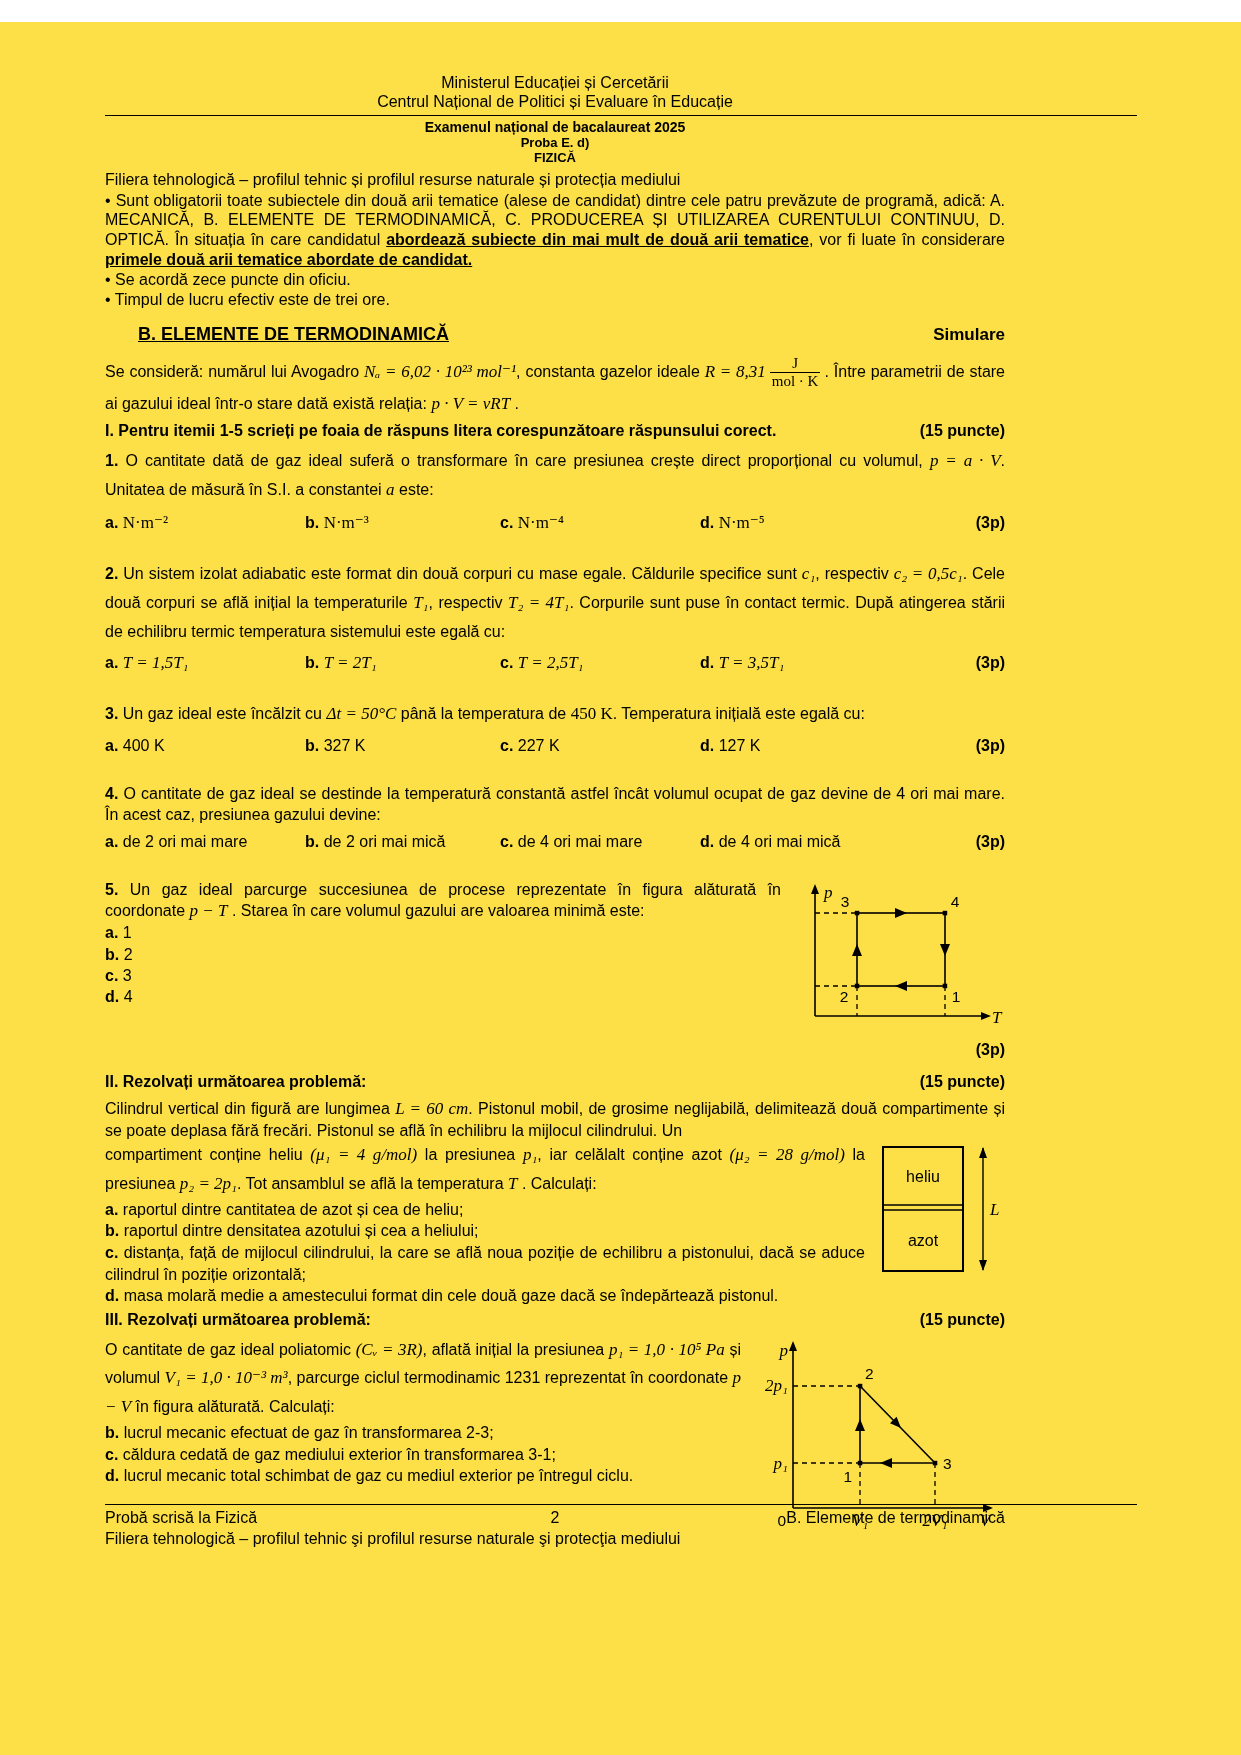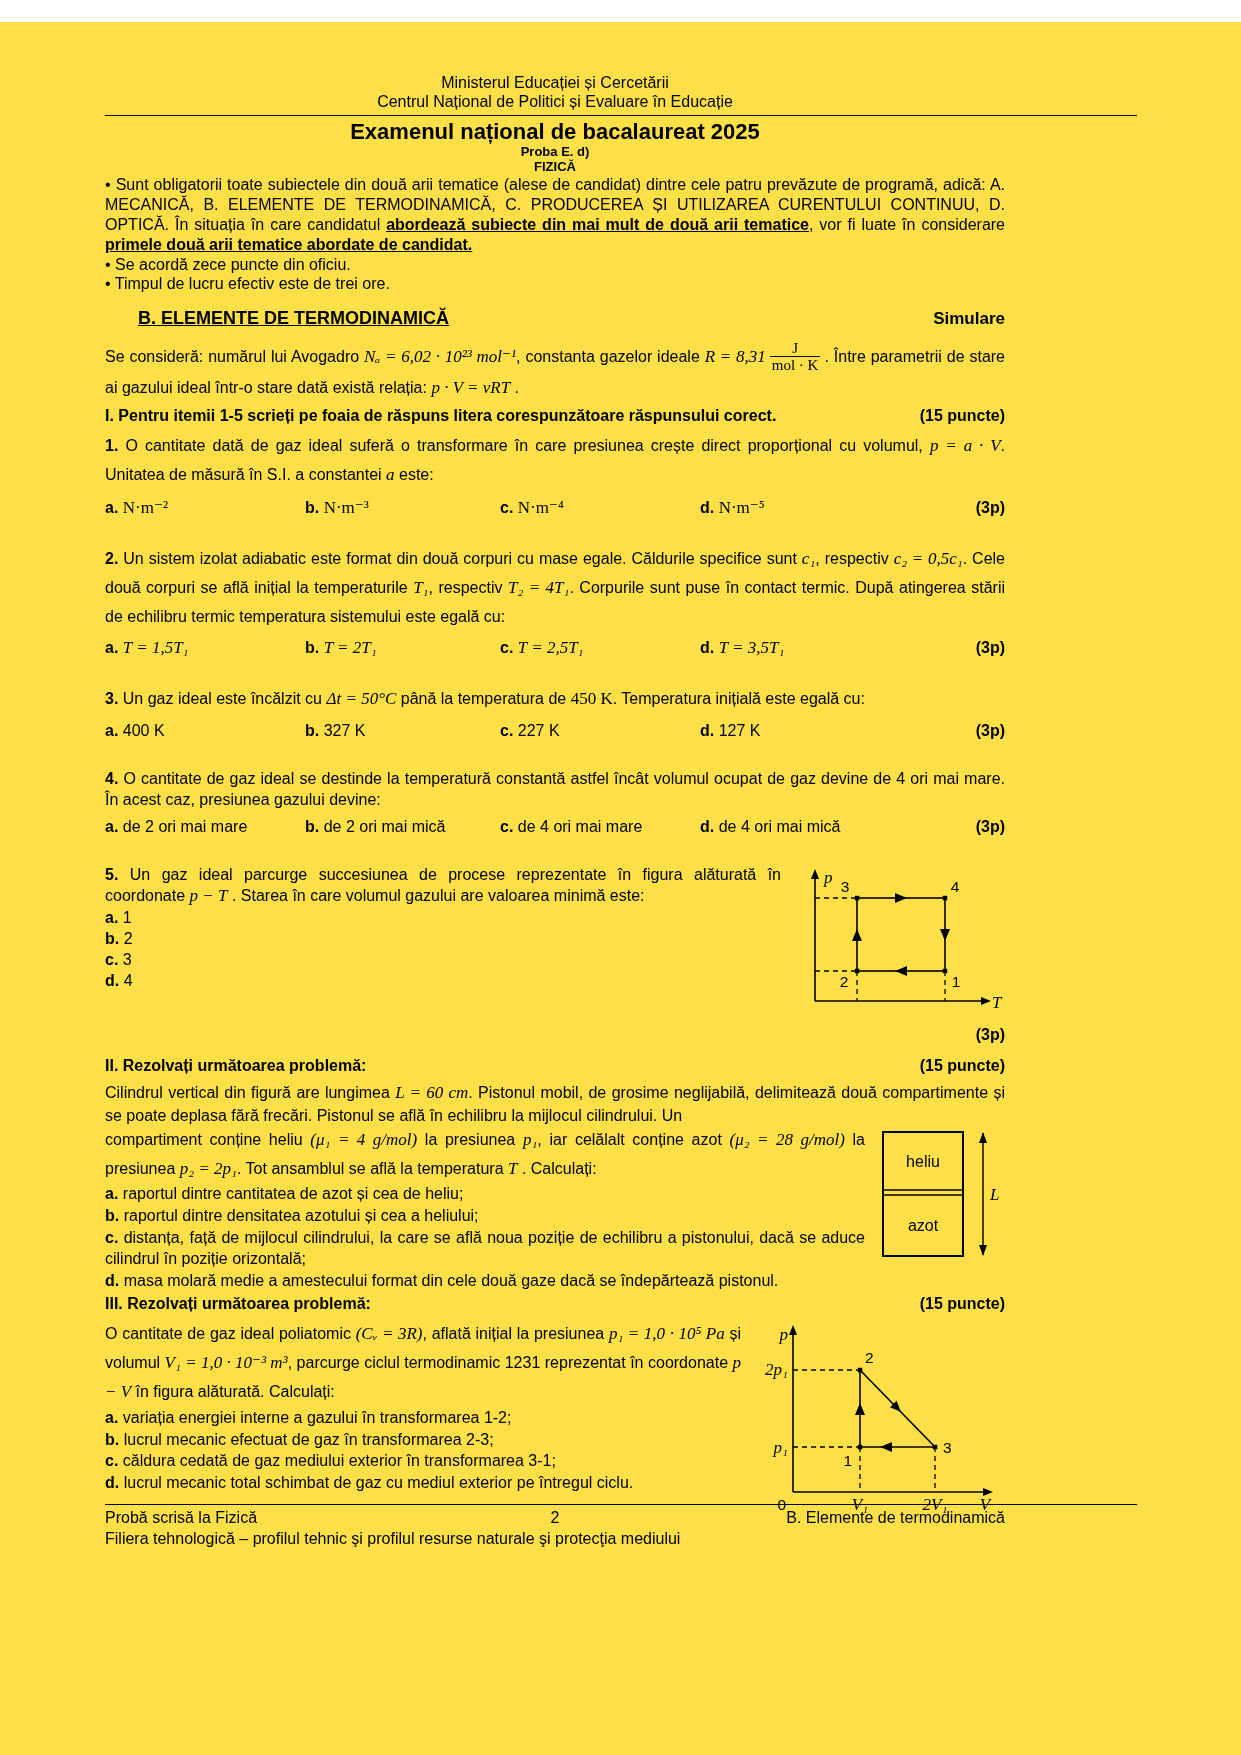--- a/index.html
+++ b/index.html
@@ -5,21 +5,21 @@
   html,body{margin:0;padding:0;}
   body{width:1241px;height:1755px;background:#fff;color:#000;
        font-family:"Liberation Sans","DejaVu Sans",sans-serif;font-size:16px;line-height:1.3;}
   .page{position:relative;width:1241px;height:1755px;overflow:hidden;background:#fde047;margin-top:22px;}
   .content{position:absolute;left:105px;top:52px;width:900px;}
   .center{text-align:center;}
   .b{font-weight:700;}
   .bu{font-weight:700;text-decoration:underline;}
   .hdr-small{line-height:1.17;}
   .rule{height:0;border-top:1.6px solid #000;width:1032px;margin:4px 0 3px;}
-  .title1{font-size:22px;font-weight:700;line-height:1.18;margin-top:2px;text-align:center;}
+  .title1{font-size:14px;font-weight:700;line-height:1.18;margin-top:2px;text-align:center;}
   .title2{font-size:13px;font-weight:700;line-height:1.15;text-align:center;}
   .filiera{margin-top:4px;}
   .bullets{text-align:justify;line-height:1.24;}
   .section-row{display:flex;align-items:baseline;margin:13px 0 9px;}
   .section-title{font-size:18px;font-weight:700;text-decoration:underline;margin-left:33px;}
   .section-mode{margin-left:auto;font-size:17px;font-weight:700;}
   .para{text-align:justify;line-height:1.32;}
   .mathy{line-height:1.7;}
   .m{font-family:"Liberation Serif","DejaVu Serif",serif;font-style:italic;font-size:17px;}
   .mu{font-family:"Liberation Serif","DejaVu Serif",serif;font-style:normal;font-size:17px;}
@@ -60,20 +60,21 @@
 <div class="page">
   <div class="content">
 
     <div class="center hdr-small">Ministerul Educației și Cercetării</div>
     <div class="center hdr-small">Centrul Național de Politici și Evaluare în Educație</div>
     <div class="rule"></div>
 
     <div class="title1">Examenul național de bacalaureat 2025</div>
     <div class="title2">Proba E. d)</div>
     <div class="title2">FIZICĂ</div>
+    <div class="filiera">Filiera tehnologică – profilul tehnic și profilul resurse naturale și protecția mediului</div>
 
     <div class="bullets">
       <div><span>•</span> <span>Sunt obligatorii toate subiectele din două arii tematice (alese de candidat) dintre cele patru prevăzute de programă, adică: A. MECANICĂ, B. ELEMENTE DE TERMODINAMICĂ, C. PRODUCEREA ȘI UTILIZAREA CURENTULUI CONTINUU, D. OPTICĂ. În situația în care candidatul </span><span class="bu">abordează subiecte din mai mult de două arii tematice</span><span>, vor fi luate în considerare </span><span class="bu">primele două arii tematice abordate de candidat.</span></div>
       <div><span>•</span> <span>Se acordă zece puncte din oficiu.</span></div>
       <div><span>•</span> <span>Timpul de lucru efectiv este de trei ore.</span></div>
     </div>
 
     <div class="section-row">
       <span class="section-title">B. ELEMENTE DE TERMODINAMICĂ</span>
       <span class="section-mode">Simulare</span>
@@ -244,21 +245,20 @@
         <text x="105" y="188" text-anchor="middle" class="svg-var">V₁</text>
         <text x="180" y="188" text-anchor="middle" class="svg-var">2V₁</text>
         <text x="33" y="131" text-anchor="end" class="svg-var">p₁</text>
         <text x="33" y="53" text-anchor="end" class="svg-var">2p₁</text>
         <text x="110" y="41" class="svg-num">2</text>
         <text x="188" y="131" class="svg-num">3</text>
         <text x="97" y="144" text-anchor="end" class="svg-num">1</text>
       </svg>
       <div class="para mathy"><span>O cantitate de gaz ideal poliatomic </span><span class="m">(Cᵥ = 3R)</span><span>, aflată inițial la presiunea </span><span class="m">p₁ = 1,0 · 10⁵ Pa</span><span> și volumul </span><span class="m">V₁ = 1,0 · 10⁻³ m³</span><span>, parcurge ciclul termodinamic 1231 reprezentat în coordonate </span><span class="m">p − V</span><span> în figura alăturată. Calculați:</span></div>
       <div class="items">
-        <div class="item"><span class="il">a.</span> <span>variația energiei interne a gazului în transformarea 1-2;</span></div>
         <div class="item"><span class="il">b.</span> <span>lucrul mecanic efectuat de gaz în transformarea 2-3;</span></div>
         <div class="item"><span class="il">c.</span> <span>căldura cedată de gaz mediului exterior în transformarea 3-1;</span></div>
         <div class="item"><span class="il">d.</span> <span>lucrul mecanic total schimbat de gaz cu mediul exterior pe întregul ciclu.</span></div>
       </div>
     </div>
 
   </div>
 
   <div class="footer">
     <div class="rule" style="margin:0 0 2px;"></div>

